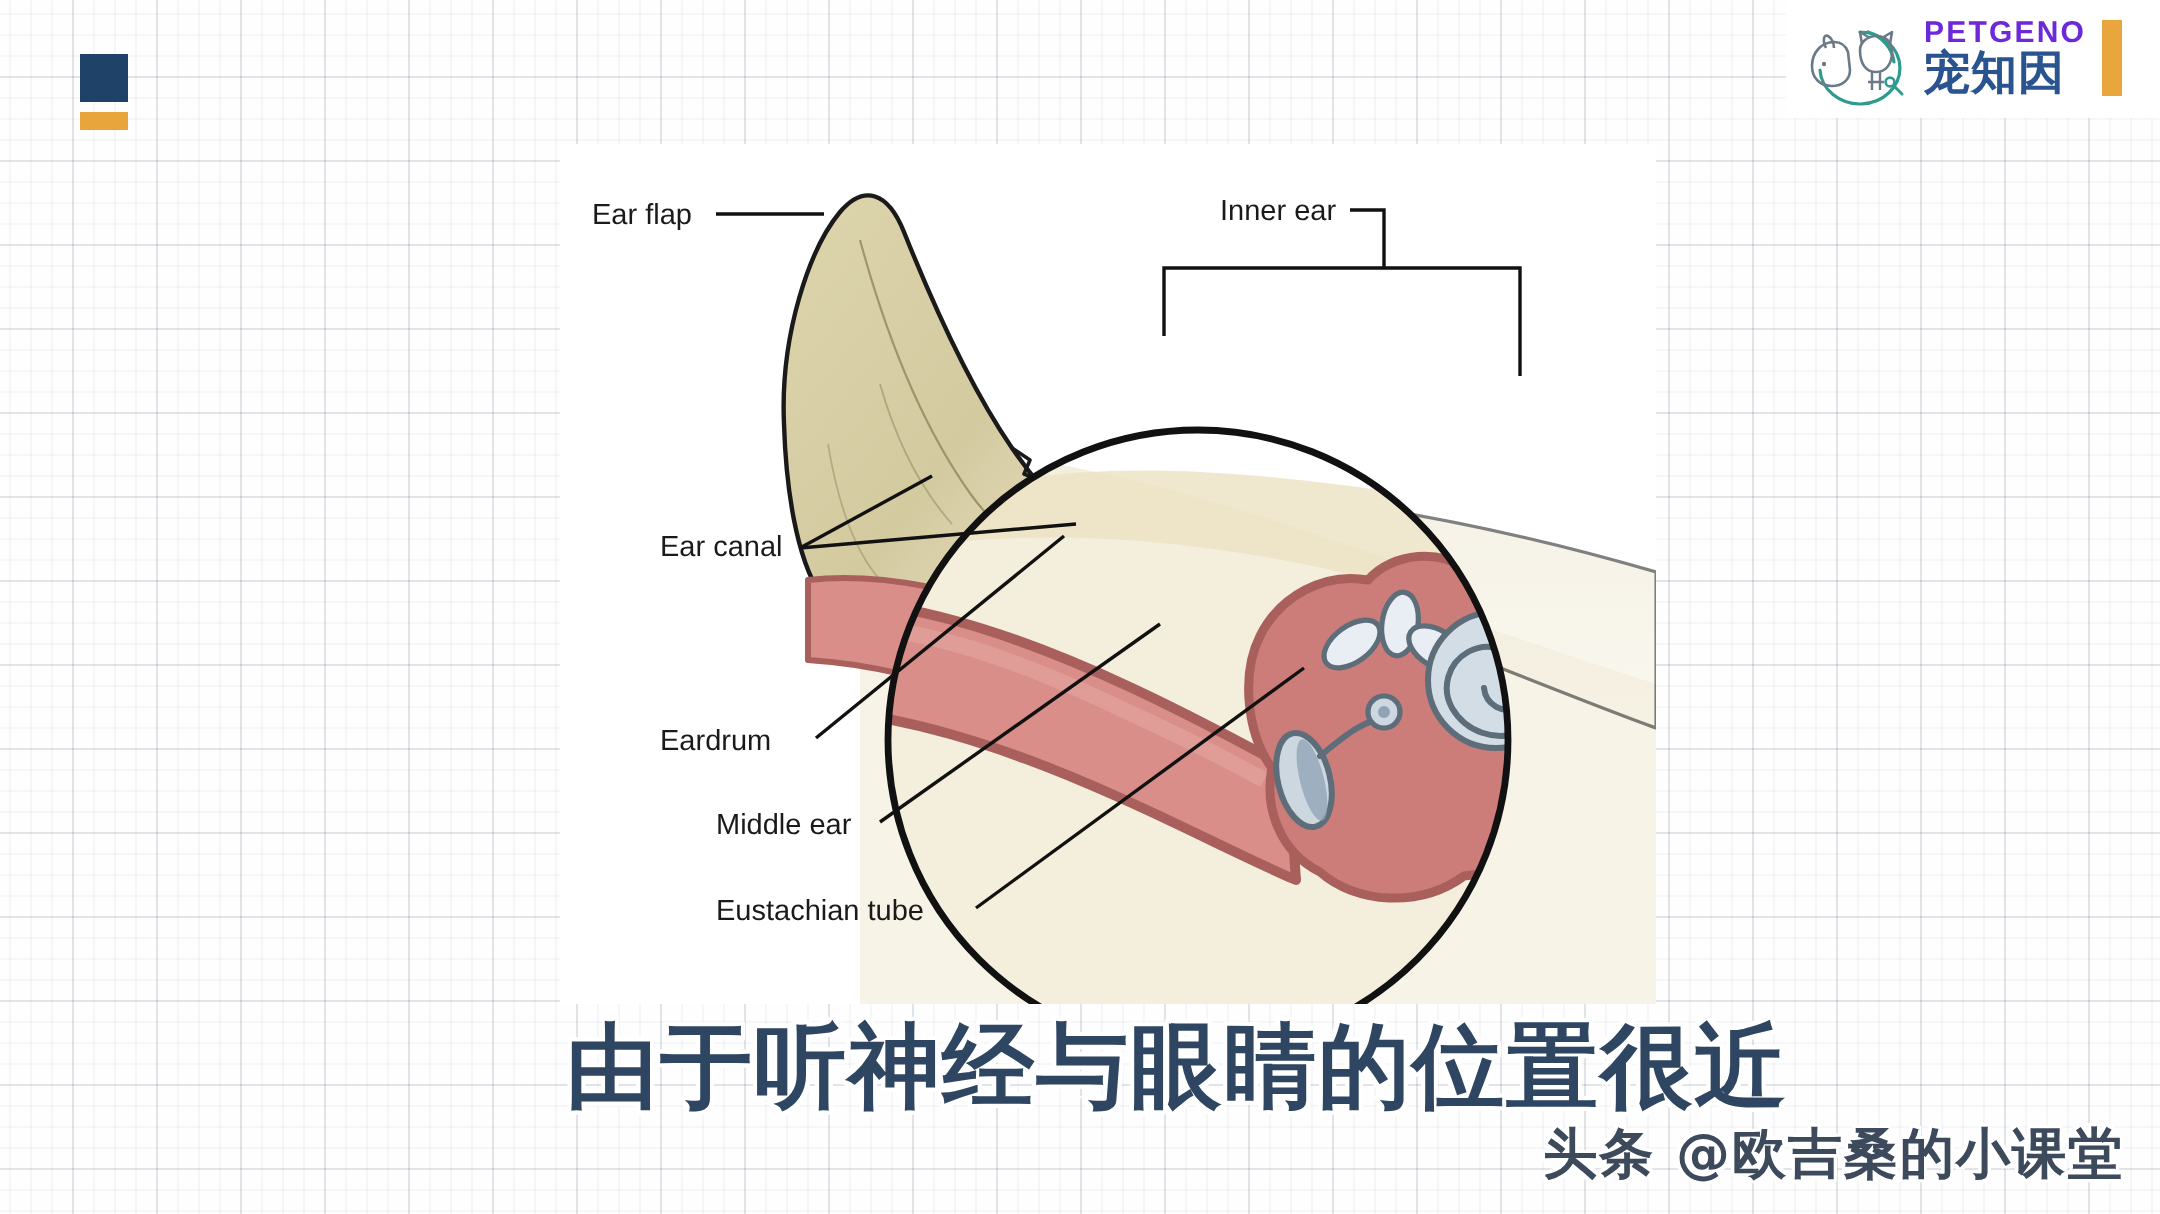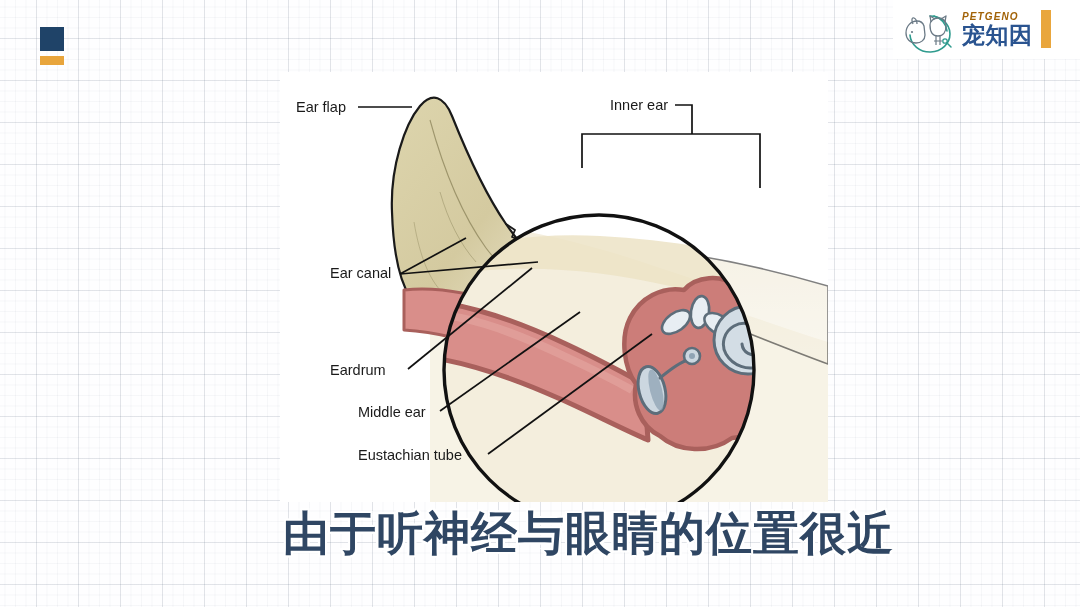--- a/index.html
+++ b/index.html
@@ -34,21 +34,21 @@
 
   
   .logo-box{
     position:absolute;right:0;top:0;width:186px;height:58px;
     background:#ffffff;display:flex;align-items:center;
     box-shadow:0 0 0 1px rgba(255,255,255,1);
   }
   .logo-mark{position:relative;width:60px;height:48px;margin-left:6px;flex:none;}
   .logo-text{margin-left:2px;line-height:1;}
   .logo-en{
-    font-size:10px;font-weight:bold;font-style:italic;color:#a16207;
+    font-size:15px;font-weight:bold;color:#6d28d9;
     letter-spacing:1.1px;
   }
   .logo-cn{
     font-size:23px;font-weight:bold;color:#2a5490;
     letter-spacing:.5px;margin-top:2px;font-family:"DejaVu Sans",sans-serif;
   }
   .logo-accent{
     width:10px;height:38px;background:#e9a63d;margin-left:8px;flex:none;
   }
 
@@ -214,14 +214,15 @@
       <text class="lbl" x="78" y="345">Middle ear</text>
       <line x1="160" y1="339" x2="300" y2="240" stroke="#111" stroke-width="1.7"></line>
 
       <text class="lbl" x="78" y="388">Eustachian tube</text>
       <line x1="208" y1="382" x2="372" y2="262" stroke="#111" stroke-width="1.7"></line>
     </svg>
   </div>
 
   <div class="caption">由于听神经与眼睛的位置很近</div>
 
+  <div class="watermark">头条 @欧吉桑的小课堂</div>
 
 </div>
 
 </body></html>

